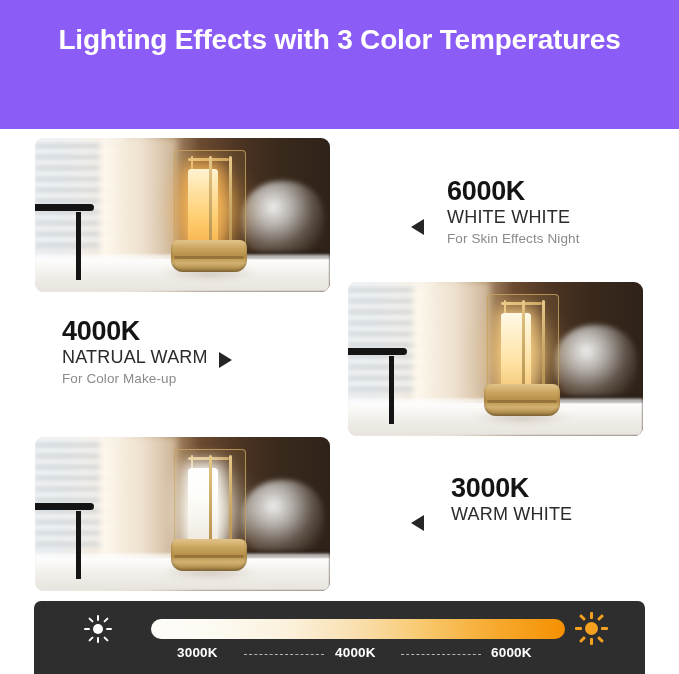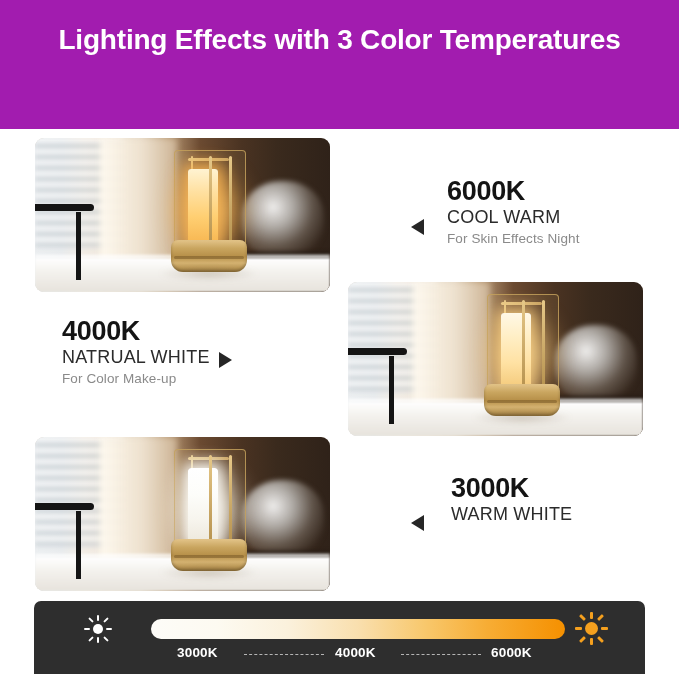--- a/index.html
+++ b/index.html
@@ -15,21 +15,21 @@
     font-family: "Liberation Sans", sans-serif;
     -webkit-font-smoothing: antialiased;
   }
 
   
   .header {
     position: absolute;
     left: 0; top: 0;
     width: 679px;
     height: 129px;
-    background: #a21caf;
+    background: #8b5cf6;
   }
   .header-title {
     position: absolute;
     left: 0; top: 24px;
     width: 679px;
     text-align: center;
     color: #ffffff;
     font-size: 28px;
     font-weight: bold;
     letter-spacing: -0.2px;
@@ -312,21 +312,21 @@
       <div class="base"></div>
       <div class="baseband"></div>
       <div class="shadow"></div>
     </div>
   </div>
 </div>
 
 <div class="tri tri-left arrow-6000"></div>
 <div class="caption cap-6000">
   <div class="kelvin">6000K</div>
-  <div class="mode">COOL WARM</div>
+  <div class="mode">WHITE WHITE</div>
   <div class="usage">For Skin Effects Night</div>
 </div>
 
 <div class="photo photo-2">
   <div class="scene">
     <div class="wall"></div>
     <div class="blindstripes"></div>
     <div class="curtain"></div>
     <div class="vase"></div>
     <div class="darkdesk"></div>
@@ -344,21 +344,21 @@
       <div class="bar b3"></div>
       <div class="base"></div>
       <div class="baseband"></div>
       <div class="shadow"></div>
     </div>
   </div>
 </div>
 
 <div class="caption cap-4000">
   <div class="kelvin">4000K</div>
-  <div class="mode">NATRUAL WHITE</div>
+  <div class="mode">NATRUAL WARM</div>
   <div class="usage">For Color Make-up</div>
 </div>
 <div class="tri tri-right arrow-4000"></div>
 
 <div class="photo photo-3">
   <div class="scene">
     <div class="wall"></div>
     <div class="blindstripes"></div>
     <div class="curtain"></div>
     <div class="vase"></div>

